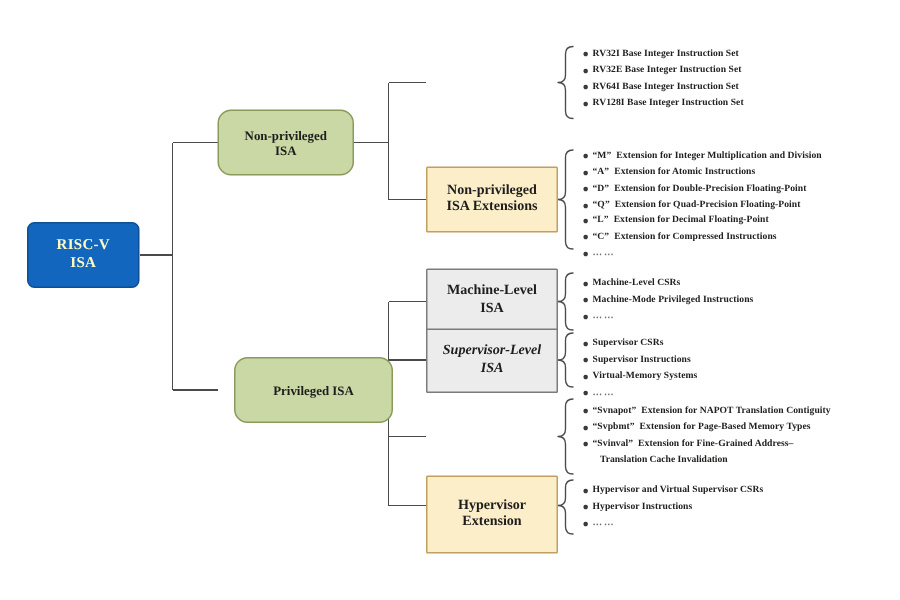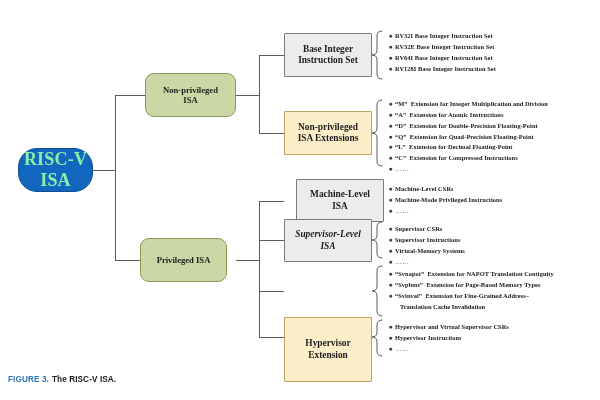--- a/index.html
+++ b/index.html
@@ -16,22 +16,22 @@
   
   .node{
     position:absolute;box-sizing:border-box;
     display:flex;align-items:center;justify-content:center;
     text-align:center;font-weight:bold;line-height:1.18;
     color:#1d1d1d;
   }
   .node .lbl{display:block;width:100%;padding:0 2px;}
 
   .root{
-    background:#1266bd;border:1.2px solid #0d4f96;border-radius:19px;
-    color:#86efac;font-size:18px;letter-spacing:.2px;
+    background:#1266bd;border:1.2px solid #0d4f96;border-radius:5px;
+    color:#fef9c3;font-size:10px;letter-spacing:.2px;
   }
   .green{
     background:#c9d8a4;border:1px solid #8a9a5b;border-radius:9px;
     font-size:8.6px;
   }
   .gray{
     background:#ececec;border:1px solid #7b7b7b;border-radius:1px;
     font-size:9.4px;
   }
   .cream{
@@ -100,42 +100,39 @@
   </svg>
 
   <div class="node root" style="left:18px;top:148px;width:75px;height:44px;">
     <span class="lbl">RISC-V<br>ISA</span>
   </div>
 
   <div class="node green" style="left:145px;top:73px;width:91px;height:44px;">
     <span class="lbl">Non-privileged<br>ISA</span>
   </div>
 
-  <div class="node green" style="left:140px;top:238px;width:87px;height:44px;">
+  <div class="node green" style="left:156px;top:238px;width:106px;height:44px;">
     <span class="lbl">Privileged ISA</span>
   </div>
 
-  <div class="node gray" style="left:284px;top:33px;width:88px;height:44px;">
-    <span class="lbl">Base Integer<br>Instruction Set</span>
-  </div>
 
   <div class="node cream" style="left:284px;top:111px;width:88px;height:44px;">
     <span class="lbl">Non-privileged<br>ISA Extensions</span>
   </div>
 
-  <div class="node gray" style="left:296px;top:179px;width:88px;height:43px;">
+  <div class="node gray" style="left:284px;top:179px;width:88px;height:43px;">
     <span class="lbl">Machine-Level<br>ISA</span>
   </div>
 
   <div class="node gray" style="left:284px;top:219px;width:88px;height:43px;font-style:italic;">
     <span class="lbl">Supervisor-Level<br>ISA</span>
   </div>
 
 
-  <div class="node cream" style="left:284px;top:317px;width:88px;height:65px;align-items:center;">
+  <div class="node cream" style="left:284px;top:317px;width:88px;height:52px;align-items:center;">
     <span class="lbl">Hypervisor<br>Extension</span>
   </div>
 
   <div class="blist" style="left:386px;top:31px;width:212px;">
     <div class="brow">
       <span class="bdot">●</span>
       <span class="btxt">RV32I Base Integer Instruction Set</span>
     </div>
     <div class="brow">
       <span class="bdot">●</span>
@@ -240,17 +237,14 @@
     <div class="brow">
       <span class="bdot">●</span>
       <span class="btxt">Hypervisor Instructions</span>
     </div>
     <div class="brow">
       <span class="bdot">●</span>
       <span class="btxt dots">……</span>
     </div>
   </div>
 
-  <div id="caption">
-    <span class="fno">FIGURE 3.</span><span class="ftxt">The RISC-V ISA.</span>
-  </div>
 
 </div>
 
 </body></html>

